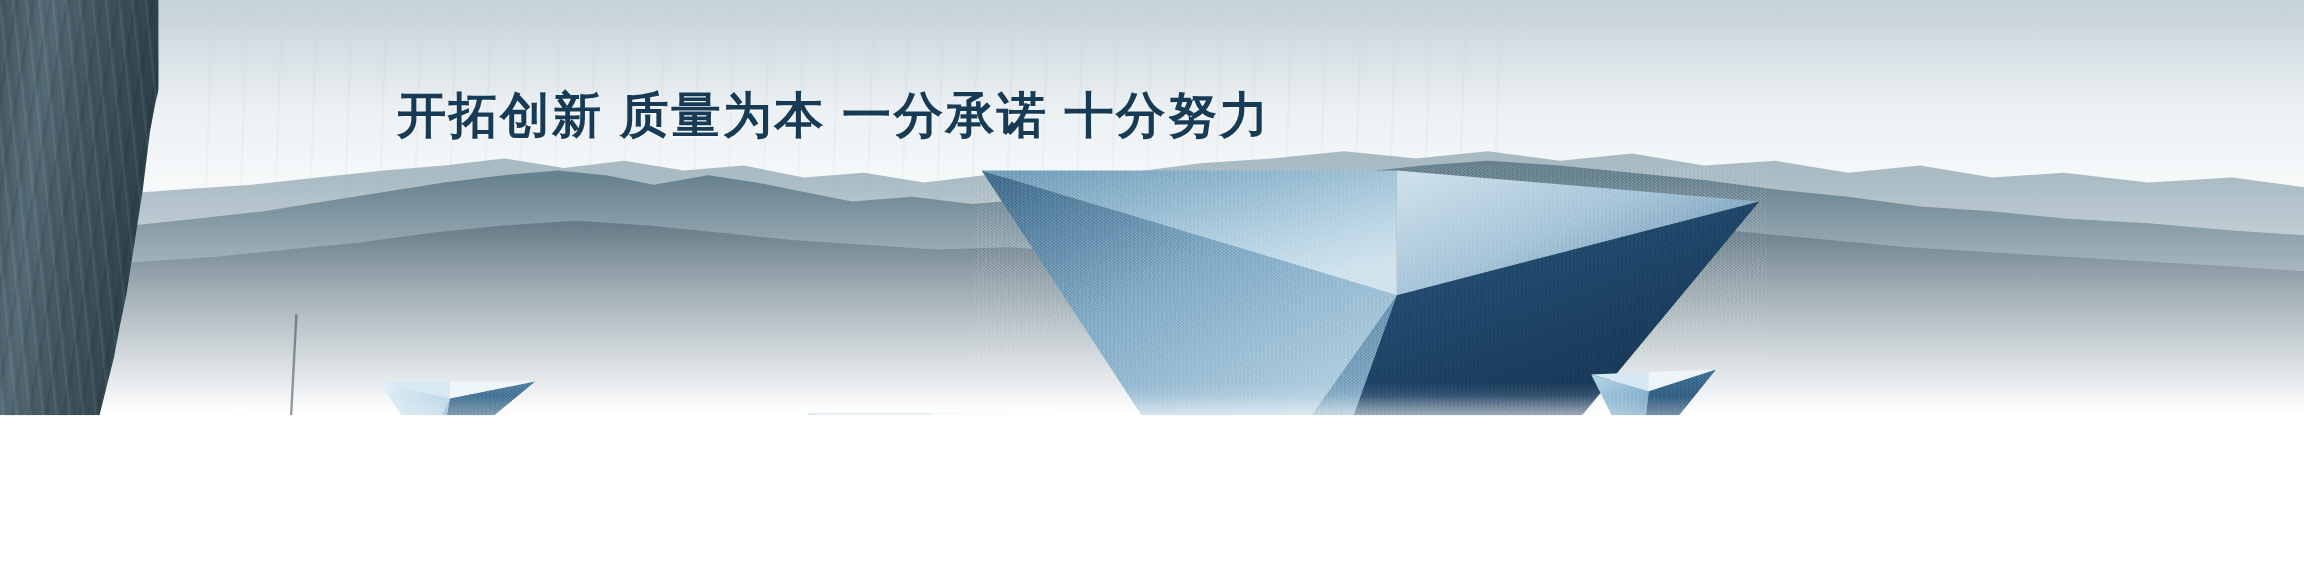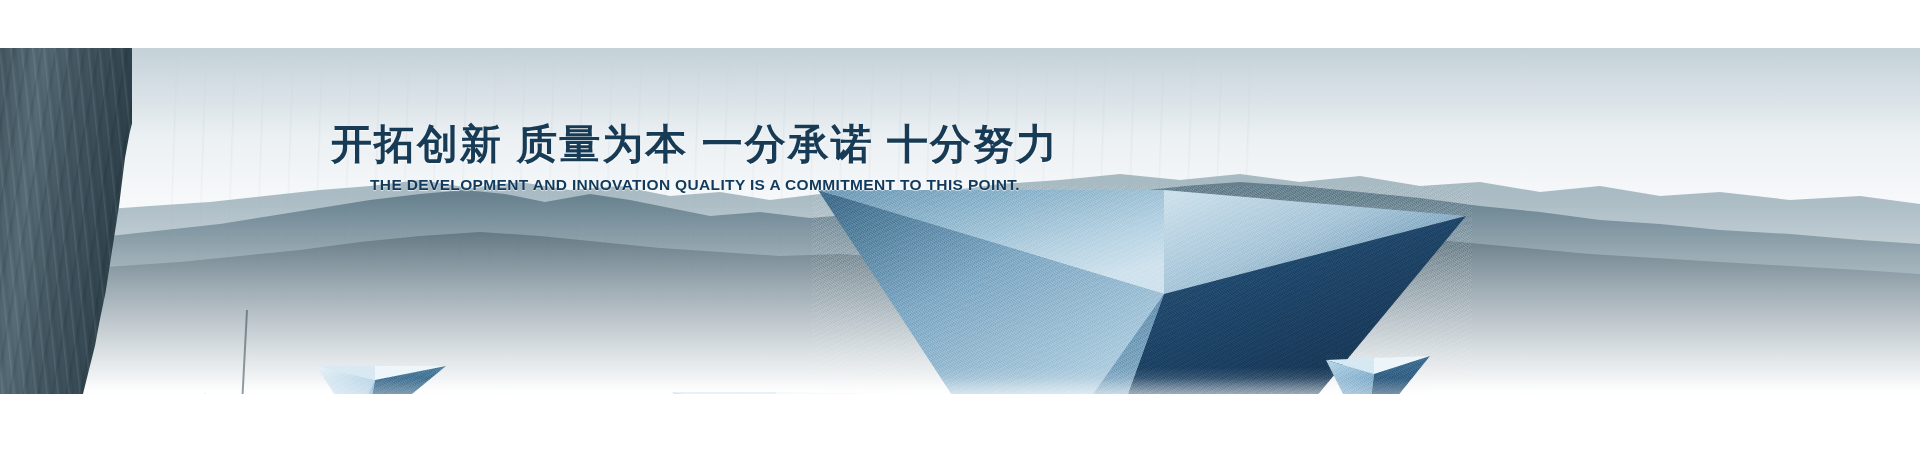--- a/index.html
+++ b/index.html
@@ -4,21 +4,20 @@
 <style>
   html,body{margin:0;padding:0;background:#fff;}
   body{font-family:"Liberation Sans","DejaVu Sans",sans-serif;}
 
   .banner{
     position:relative;
     width:1920px;
     height:346px;
     overflow:hidden;
     background:#fef9c3;
-    margin-top:48px;
   }
 
   
   .sky{
     position:absolute; left:0; top:0; width:1920px; height:470px;
     background:
       linear-gradient(180deg,
         #e8eef1 0%,
         #f2f5f7 14%,
         #fafbfc 30%,
@@ -354,16 +353,15 @@
     <div class="cliff-body"></div>
     <div class="cliff-tex"></div>
     <div class="cliff-tex2"></div>
     <div class="cliff-fade"></div>
   </div>
   <div class="cable" style="left:246px; top:262px; width:1.5px; height:148px; transform:rotate(3deg); transform-origin:top;"></div>
   <div class="cable" style="left:118px; top:352px; width:88px; height:1.5px; transform:rotate(-4deg); transform-origin:left;"></div>
 
   <div class="headline-wrap">
     <div class="headline">开拓创新  质量为本  一分承诺  十分努力</div>
-    <div class="subtitle">THE DEVELOPMENT AND INNOVATION QUALITY IS A COMMITMENT TO THIS POINT.</div>
   </div>
 
 </div>
 
 </body></html>

